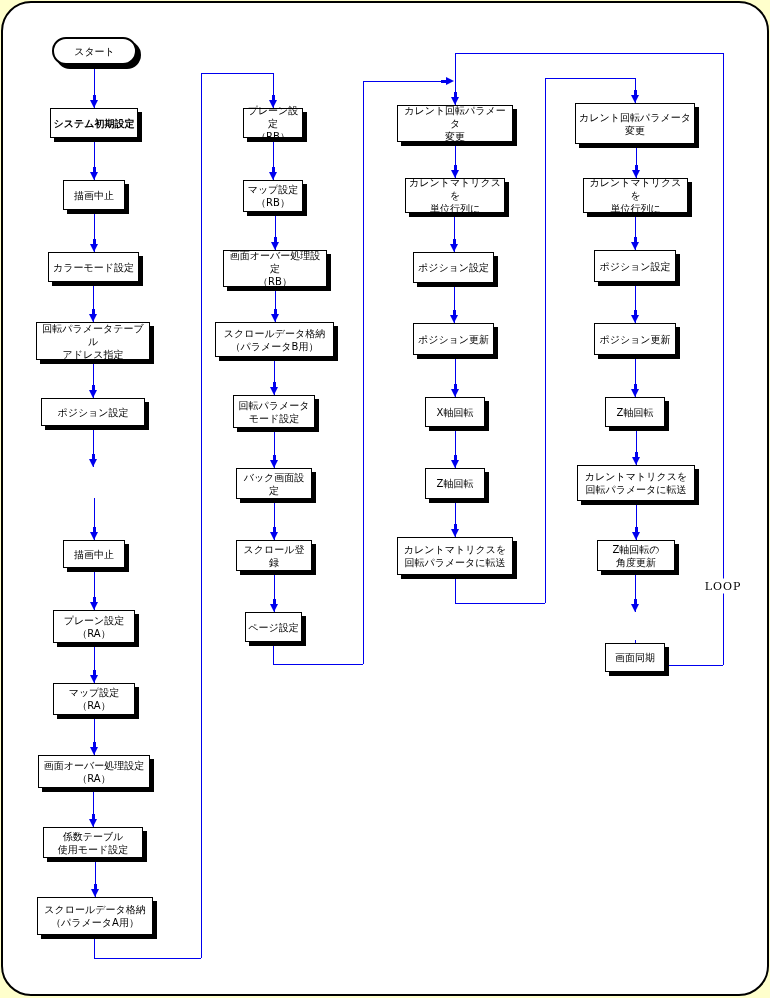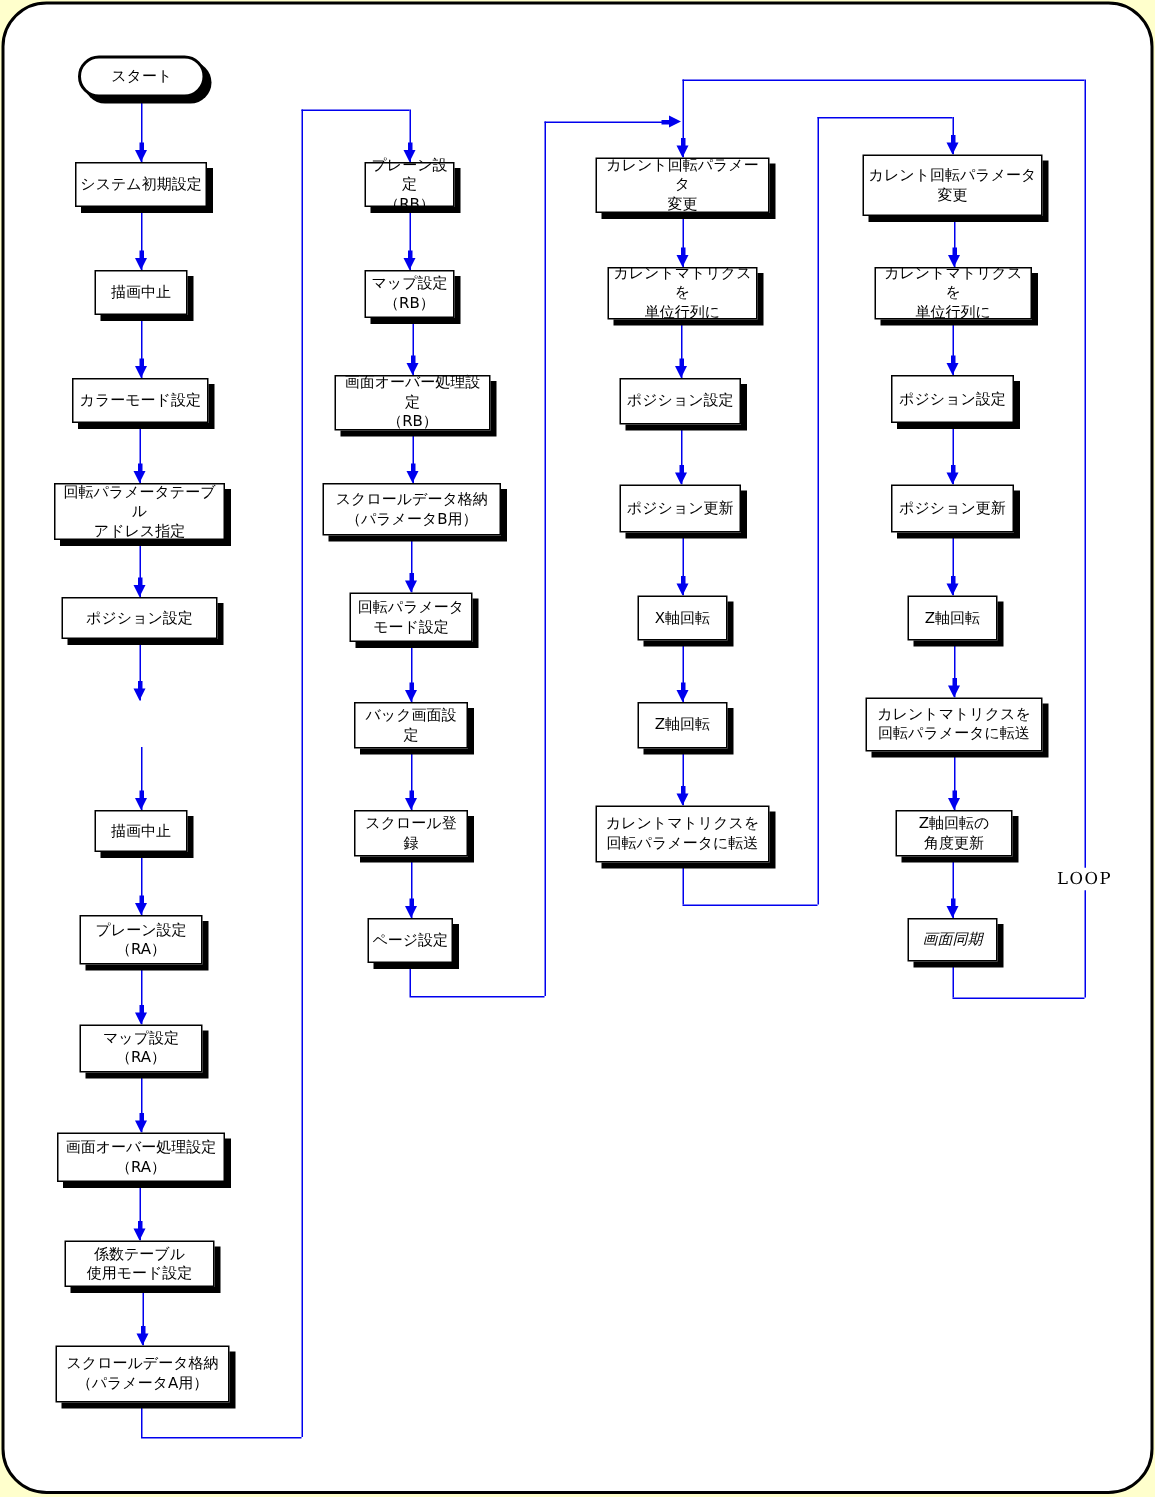--- a/index.html
+++ b/index.html
@@ -85,21 +85,21 @@
 </style>
 </head>
 <body>
 
 <div id="canvas">
   <div class="frame"></div>
   <div class="loop-label" style="left:723px; top:586px;">LOOP</div>
 <div class="node terminator" style="left: 52px; top: 37px; width: 85px; height: 28px;"><span>スタート</span></div>
     <div class="line" style="left: 94px; top: 65px; width: 1px; height: 43px;"></div>
     <div class="ah-d" style="left: 89.5px; top: 95px;"></div>
-    <div class="node" style="left: 50px; top: 108px; width: 88px; height: 30px;"><span>システム初期設定</span></div>
+    <div class="node" style="left: 50px; top: 108px; width: 88px; height: 30px; font-weight: bold;"><span>システム初期設定</span></div>
     <div class="line" style="left: 94px; top: 138px; width: 1px; height: 42px;"></div>
     <div class="ah-d" style="left: 89.5px; top: 167px;"></div>
     <div class="node" style="left: 63px; top: 180px; width: 62px; height: 30px;"><span>描画中止</span></div>
     <div class="line" style="left: 94px; top: 210px; width: 1px; height: 42px;"></div>
     <div class="ah-d" style="left: 89.5px; top: 239px;"></div>
     <div class="node" style="left: 48px; top: 252px; width: 91px; height: 30px;"><span>カラーモード設定</span></div>
     <div class="line" style="left: 93px; top: 282px; width: 1px; height: 40px;"></div>
     <div class="ah-d" style="left: 88.5px; top: 309px;"></div>
     <div class="node" style="left: 36px; top: 322px; width: 114px; height: 38px;"><span>回転パラメータテーブル
 アドレス指定</span></div>
@@ -198,21 +198,21 @@
     <div class="line" style="left: 636px; top: 427px; width: 1px; height: 38px;"></div>
     <div class="ah-d" style="left: 631.5px; top: 452px;"></div>
     <div class="node" style="left: 577px; top: 465px; width: 118px; height: 36px;"><span>カレントマトリクスを
 回転パラメータに転送</span></div>
     <div class="line" style="left: 636px; top: 501px; width: 1px; height: 39px;"></div>
     <div class="ah-d" style="left: 631.5px; top: 527px;"></div>
     <div class="node" style="left: 597px; top: 540px; width: 78px; height: 31px;"><span>Z軸回転の
 角度更新</span></div>
     <div class="line" style="left: 635px; top: 571px; width: 1px; height: 41px;"></div>
     <div class="ah-d" style="left: 630.5px; top: 599px;"></div>
-    <div class="node" style="left: 605px; top: 612px; width: 60px; height: 29px; font-style: italic;"><span>画面同期</span></div>
+    <div class="node" style="left: 605px; top: 643px; width: 60px; height: 29px;"><span>画面同期</span></div>
     <div class="line" style="left: 94px; top: 935px; width: 1px; height: 23px;"></div>
     <div class="line" style="top: 958px; left: 94px; height: 1px; width: 107px;"></div>
     <div class="line" style="left: 201px; top: 73px; width: 1px; height: 885px;"></div>
     <div class="line" style="top: 73px; left: 201px; height: 1px; width: 72px;"></div>
     <div class="line" style="left: 273px; top: 73px; width: 1px; height: 35px;"></div>
     <div class="line" style="left: 273px; top: 642px; width: 1px; height: 22px;"></div>
     <div class="line" style="top: 664px; left: 273px; height: 1px; width: 90px;"></div>
     <div class="line" style="left: 363px; top: 81px; width: 1px; height: 583px;"></div>
     <div class="line" style="top: 81px; left: 363px; height: 1px; width: 82px;"></div>
     <div class="line" style="top: 53px; left: 455px; height: 1px; width: 268px;"></div>

